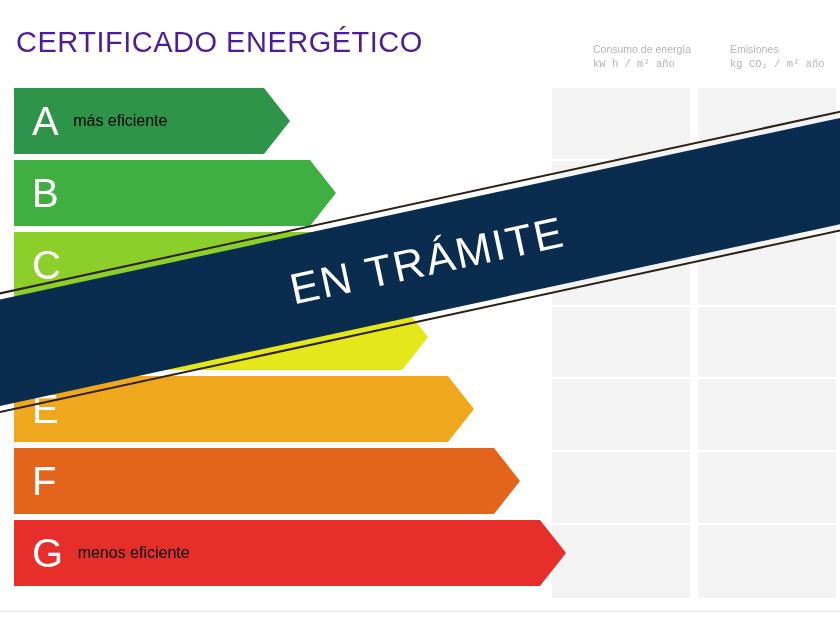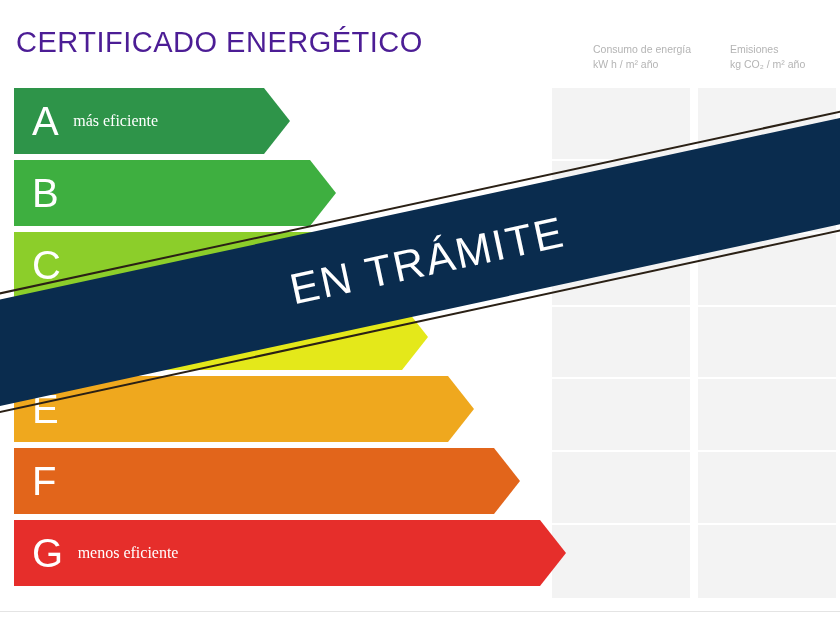--- a/index.html
+++ b/index.html
@@ -35,21 +35,21 @@
   .col-header {
     position: absolute;
     top: 42px;
     color: #b4b4b4;
     font-size: 10.5px;
     line-height: 15px;
     white-space: nowrap;
   }
   #col-header-consumo { left: 560px; margin-left: 33px; }
   #col-header-emisiones { left: 698px; margin-left: 32px; }
-  .col-header .unit { display: block; }
+  .col-header .unit { display: block; font-family: Liberation Mono, monospace; }
 
   
   #value-grid {
     position: absolute;
     left: 552px;
     top: 88px;
     width: 288px;
     height: 510px;
   }
   .grid-col {
@@ -89,25 +89,24 @@
 
   .band-letter {
     color: #ffffff;
     font-size: 40px;
     font-weight: 400;
     line-height: 1;
     letter-spacing: 0.5px;
   }
 
   .band-caption {
-    color: #ffffff;
+    color: #000000;
     font-size: 16px;
     margin-left: 14px;
     white-space: nowrap;
-    font-family: Liberation Serif, serif;
   }
 
   
   #pending-banner {
     position: absolute;
     left: -80px;
     top: 318px;
     width: 1010px;
     height: 104px;
     background: #0a2c4e;

